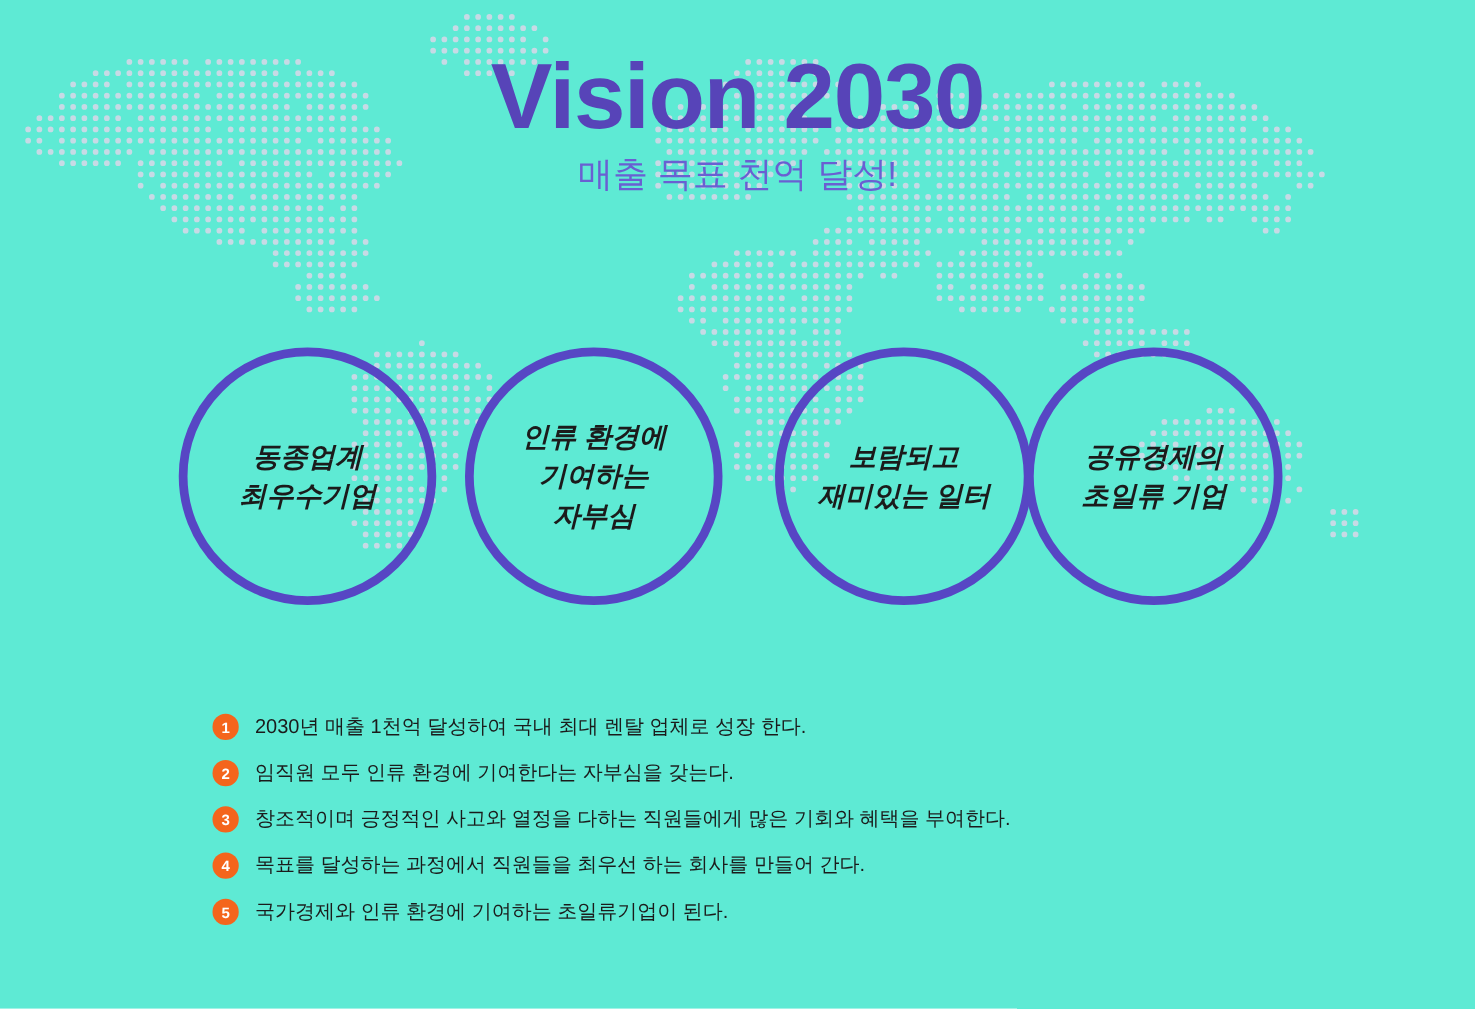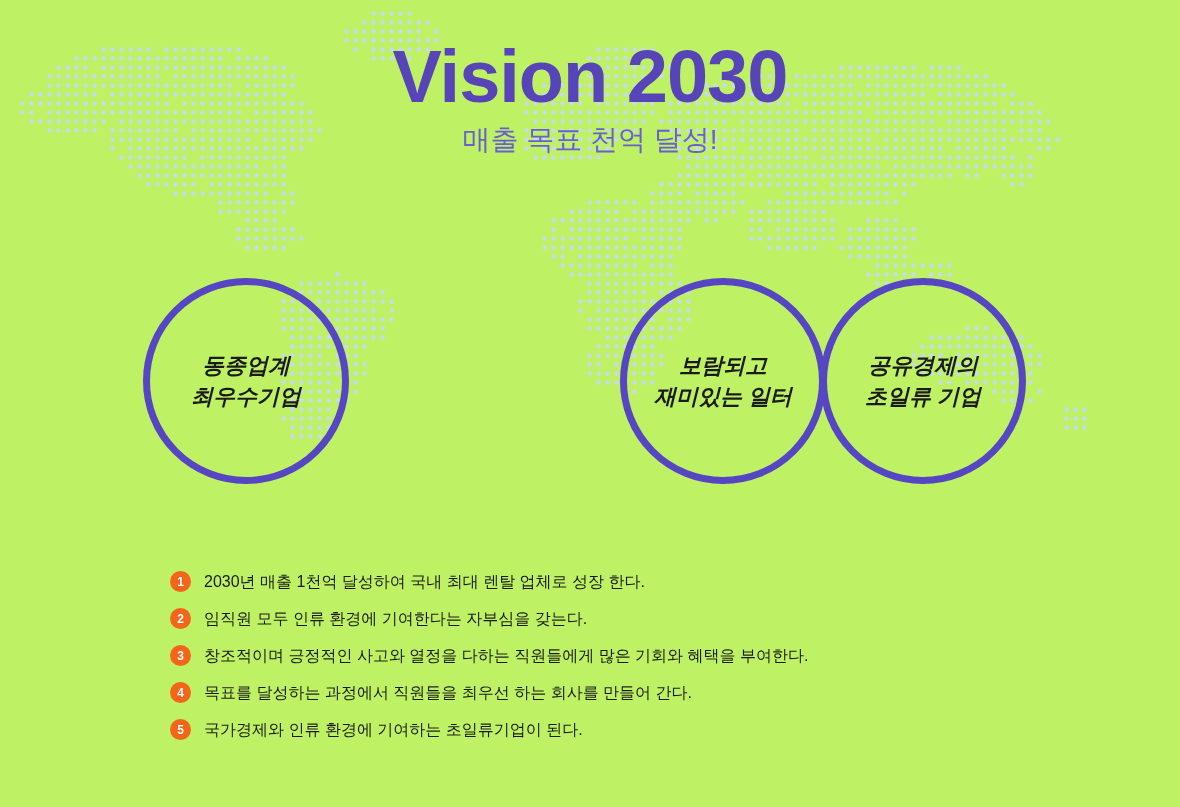--- a/index.html
+++ b/index.html
@@ -4,21 +4,21 @@
 <style>
   html, body {
     margin: 0;
     padding: 0;
     background: #ffffff;
   }
   #page {
     position: relative;
     width: 1180px;
     height: 807px;
-    background: #bef264;
+    background: #5eead4;
     overflow: hidden;
     font-family: "Liberation Sans", "DejaVu Sans", sans-serif;
   }
 
   
   #map-layer {
     position: absolute;
     left: 0;
     top: 0;
     width: 1180px;
@@ -136,20 +136,25 @@
   <div class="header">
     <div class="title">Vision 2030</div>
     <div class="subtitle">매출 목표 천억 달성!</div>
   </div>
 
   <div class="circles">
     <div class="circle circle-1">
       <span class="circle-text">동종업계
 최우수기업</span>
     </div>
+    <div class="circle circle-2">
+      <span class="circle-text">인류 환경에
+기여하는
+자부심</span>
+    </div>
     <div class="circle circle-3">
       <span class="circle-text">보람되고
 재미있는 일터</span>
     </div>
     <div class="circle circle-4">
       <span class="circle-text">공유경제의
 초일류 기업</span>
     </div>
   </div>
 

